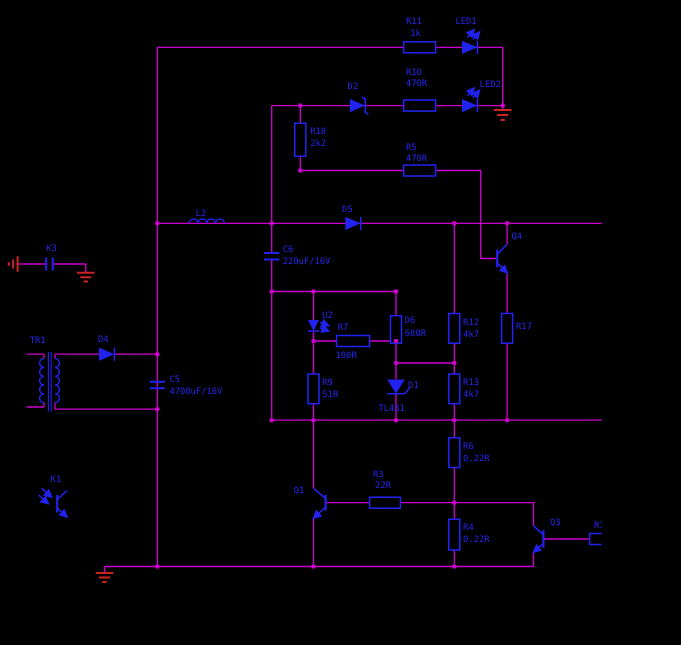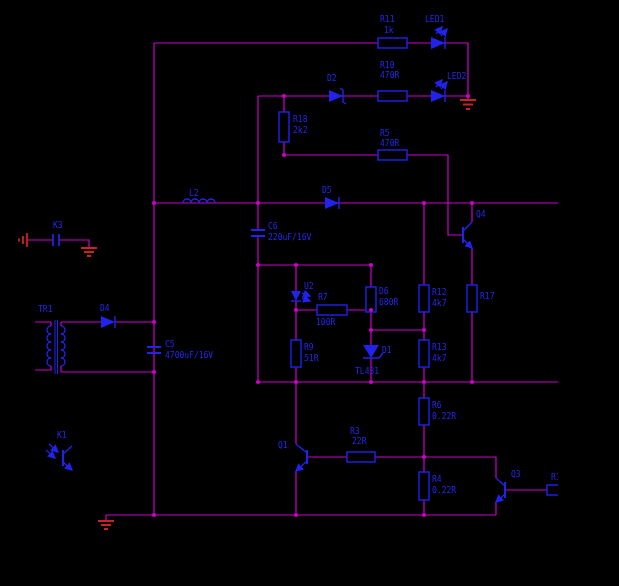--- a/index.html
+++ b/index.html
@@ -1,16 +1,16 @@
 <!DOCTYPE html>
 <html><head>
 <meta charset="utf-8">
 <style>
   html,body{margin:0;padding:0;background:#000;}
-  .stage{position:relative;width:547px;height:586px;background:#000;overflow:hidden;padding-left:11px;}
+  .stage{position:relative;width:547px;height:586px;background:#000;overflow:hidden;}
   svg{display:block;}
   .wire{stroke:#CC00CC;stroke-width:1.2;fill:none;}
   .comp{stroke:#2222EE;stroke-width:1.4;fill:none;}
   .compf{fill:#2222EE;stroke:none;}
   .rbox{fill:#000;stroke:#2222EE;stroke-width:1.4;}
   .gnd{stroke:#CC2222;stroke-width:1.8;fill:none;}
   .dot{fill:#CC00CC;stroke:none;}
   .term{fill:#000;stroke:#CC00CC;stroke-width:1.3;}
   text{fill:#2626F0;font:8px "DejaVu Sans Mono", monospace;}
 </style>

